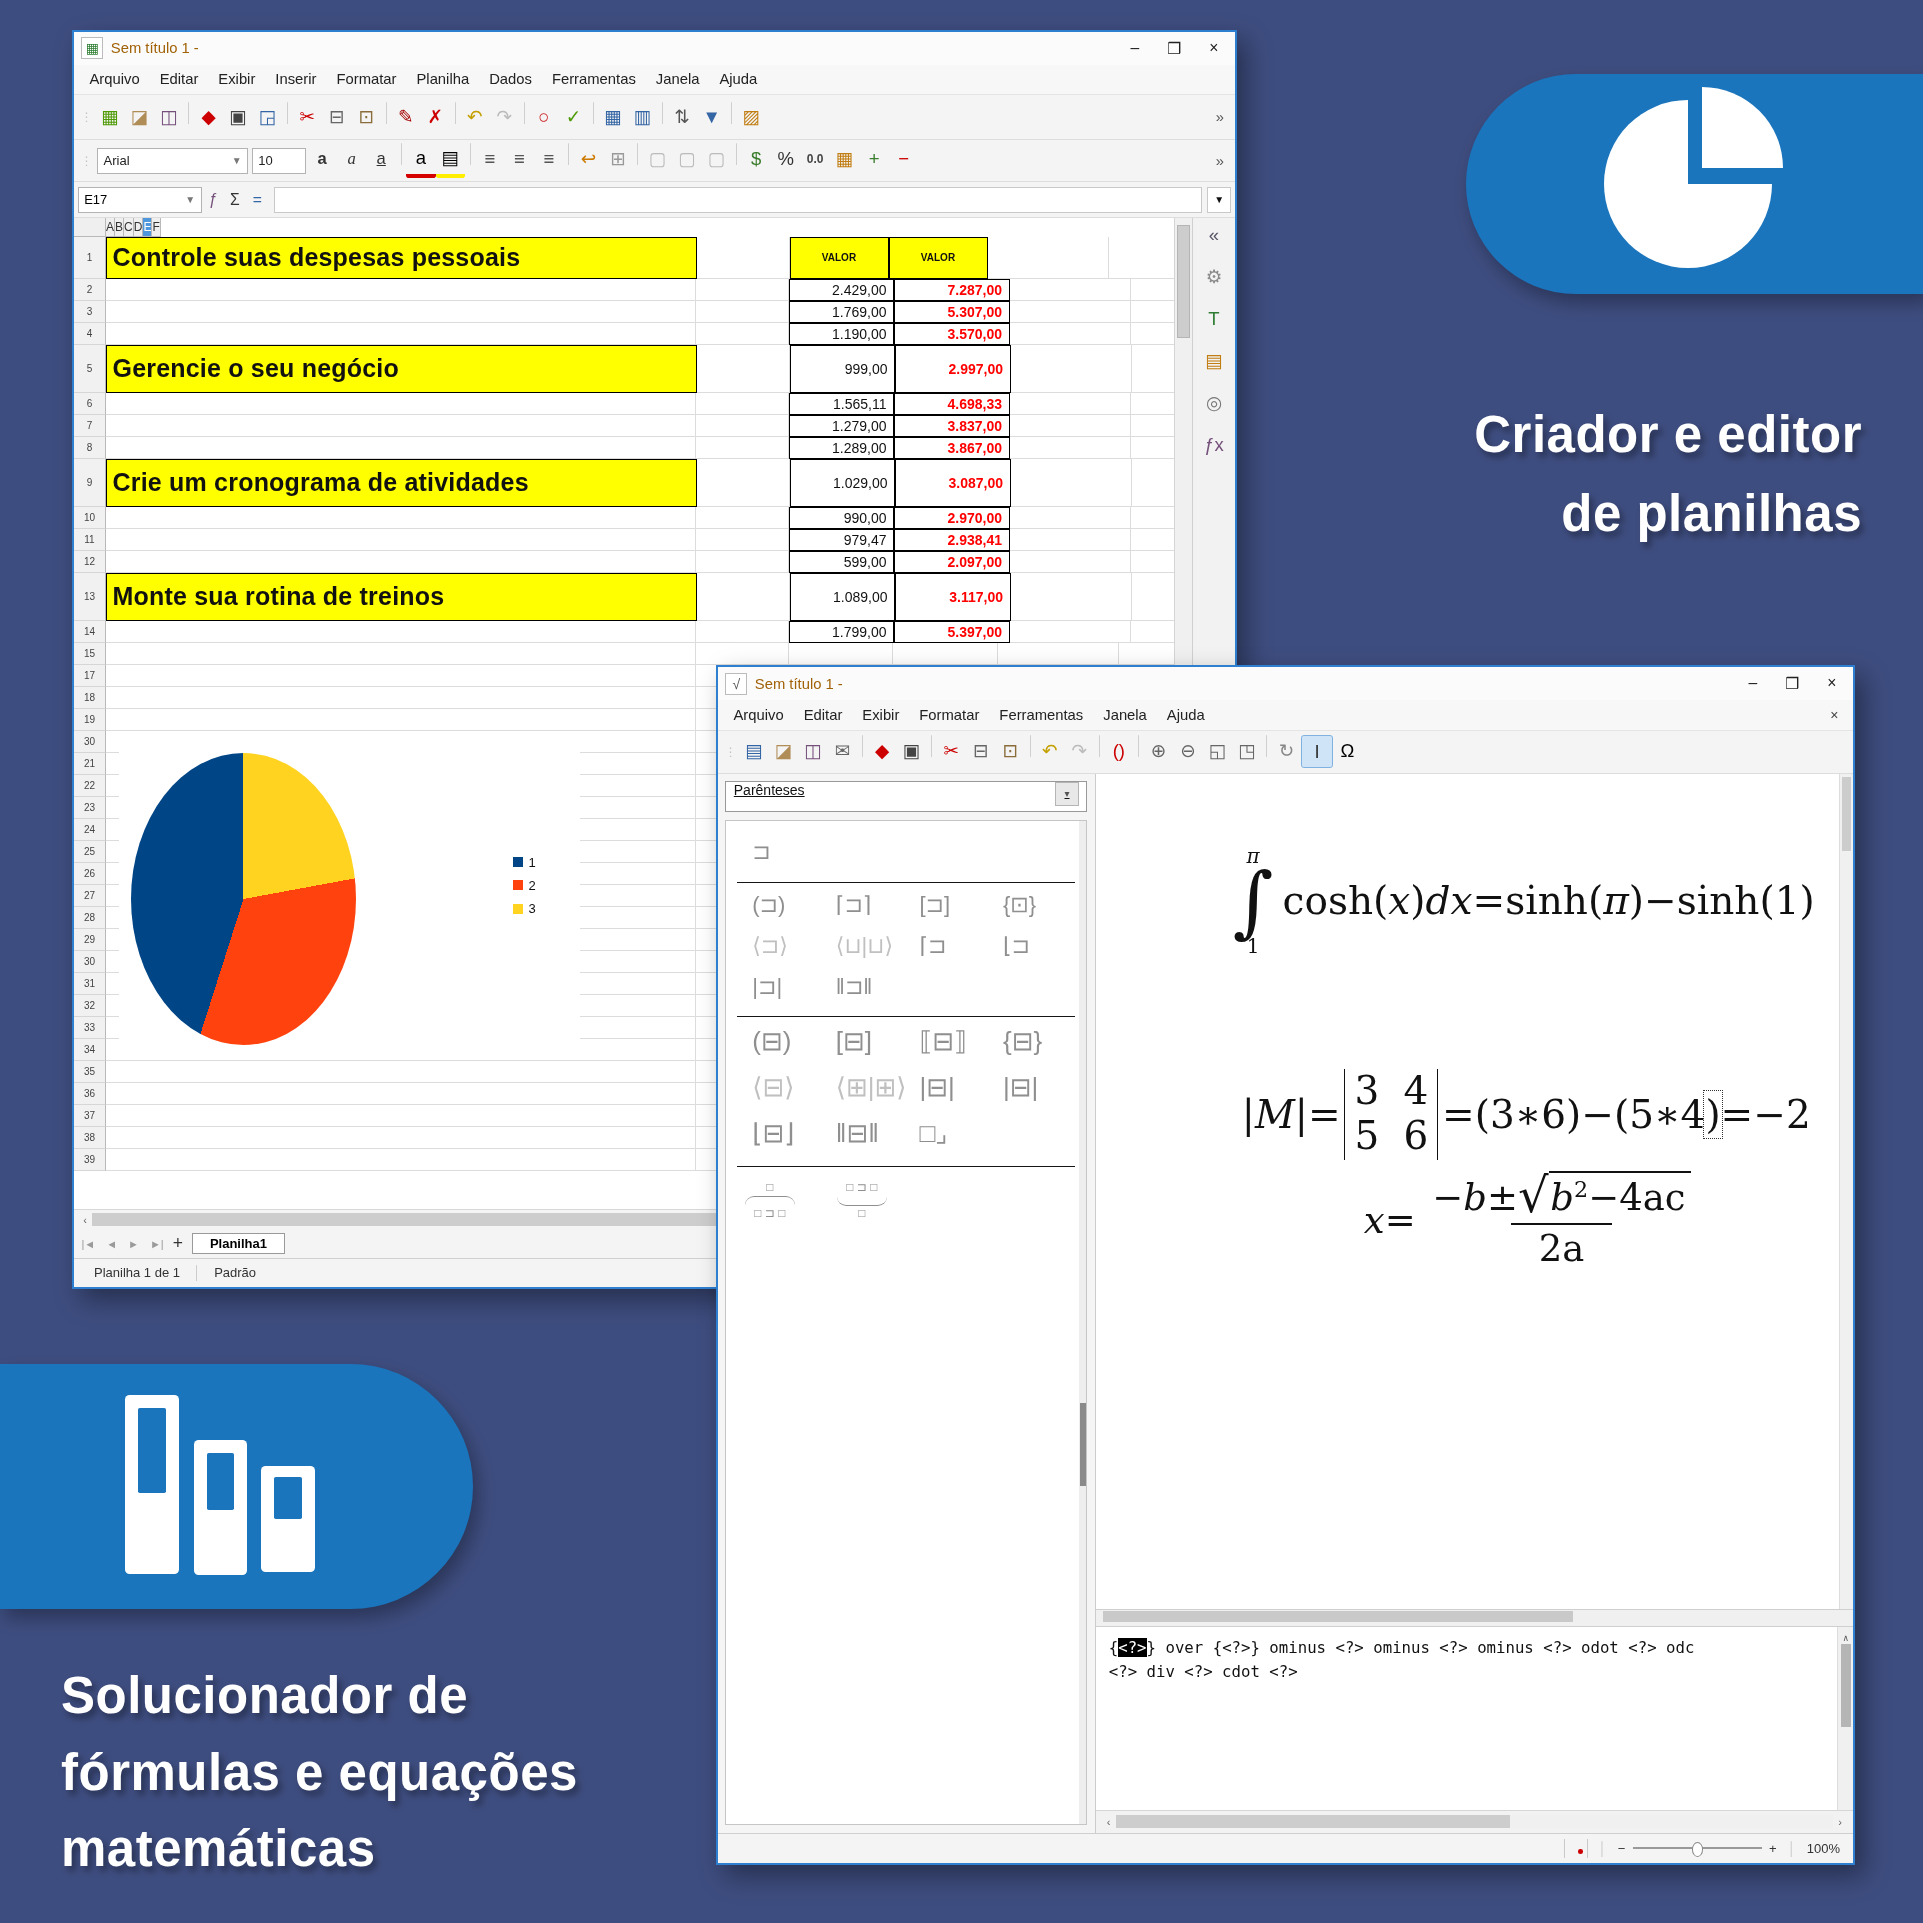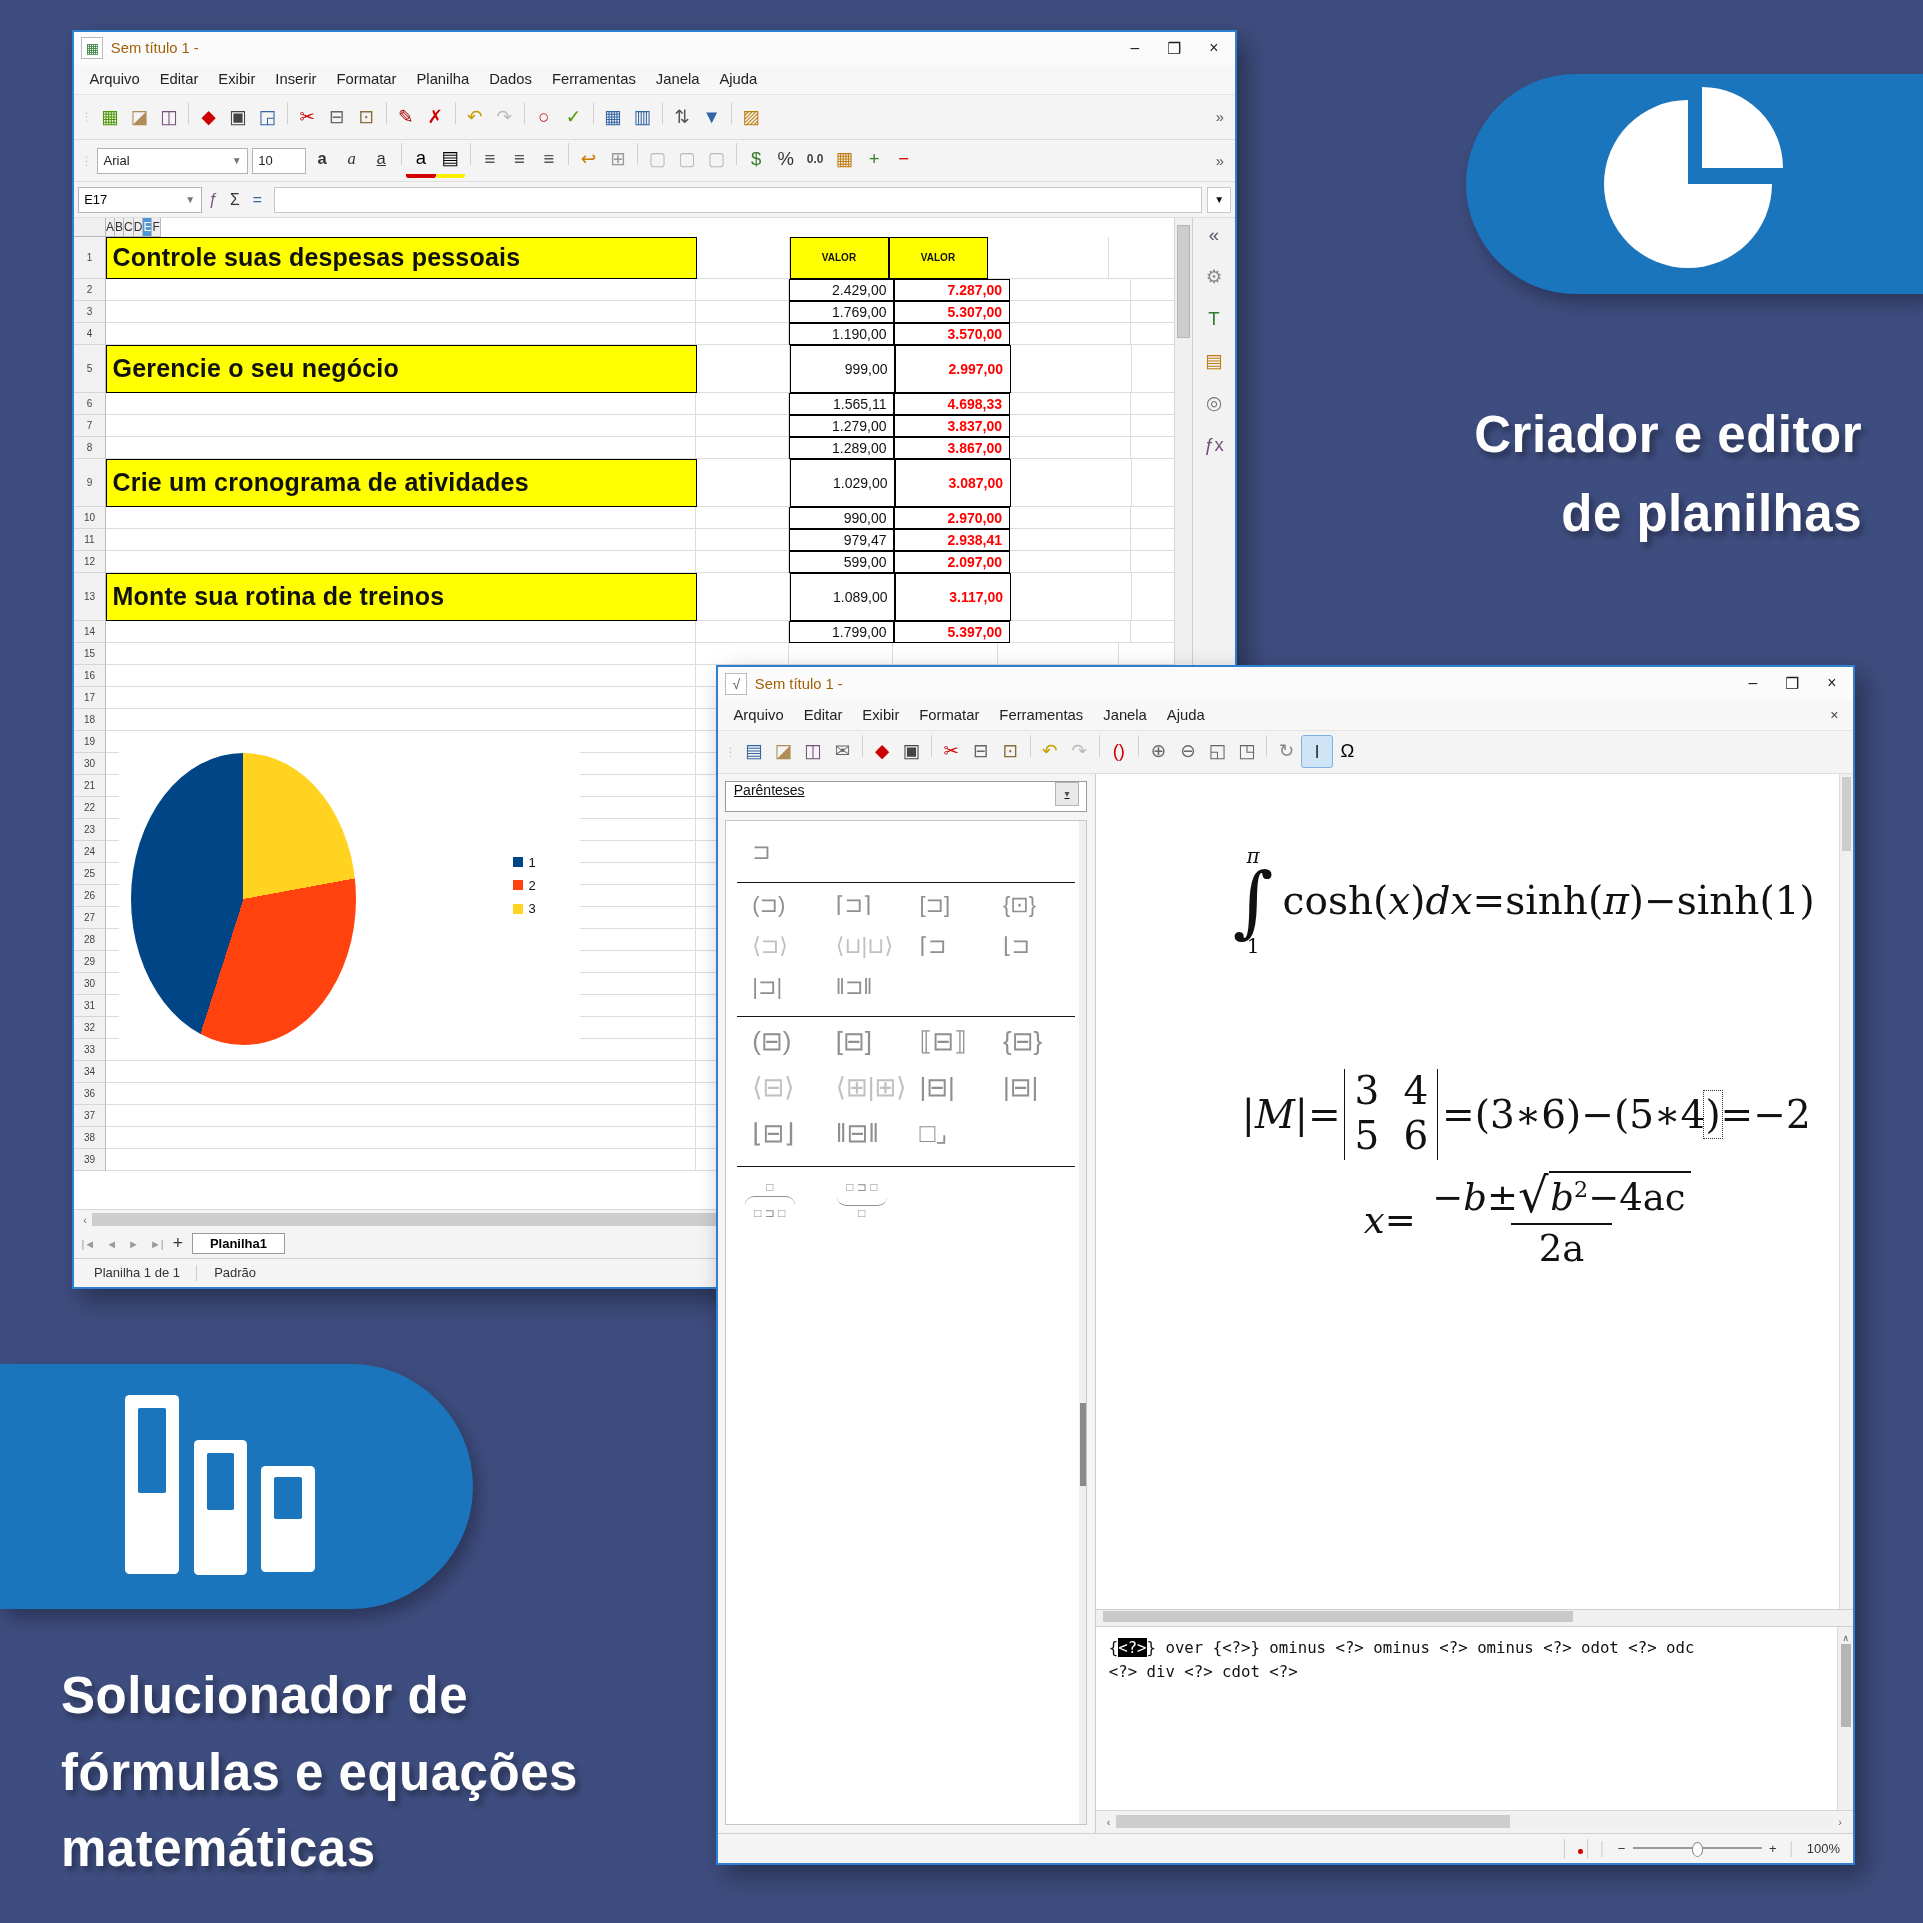--- a/index.html
+++ b/index.html
@@ -435,29 +435,20 @@
               </div>
               <div class="r">
                 <span class="rn">15</span>
                 <span class="cell cA"></span>
                 <span class="cell cB"></span>
                 <span class="cell cC"></span>
                 <span class="cell cD"></span>
                 <span class="cell cE"></span>
                 <span class="cell cF"></span>
               </div>
-              <div class="r">
-                <span class="rn">16</span>
-                <span class="cell cA"></span>
-                <span class="cell cB"></span>
-                <span class="cell cC"></span>
-                <span class="cell cD"></span>
-                <span class="cell cE"></span>
-                <span class="cell cF"></span>
-              </div>
               <div class="r sel">
                 <span class="rn">17</span>
                 <span class="cell cA"></span>
                 <span class="cell cB"></span>
                 <span class="cell cC"></span>
                 <span class="cell cD"></span>
                 <span class="cell cE"></span>
                 <span class="cell cF"></span>
               </div>
               <div class="r">
@@ -599,20 +590,29 @@
                 <span class="rn">33</span>
                 <span class="cell cA"></span>
                 <span class="cell cB"></span>
                 <span class="cell cC"></span>
                 <span class="cell cD"></span>
                 <span class="cell cE"></span>
                 <span class="cell cF"></span>
               </div>
               <div class="r">
                 <span class="rn">34</span>
+                <span class="cell cA"></span>
+                <span class="cell cB"></span>
+                <span class="cell cC"></span>
+                <span class="cell cD"></span>
+                <span class="cell cE"></span>
+                <span class="cell cF"></span>
+              </div>
+              <div class="r">
+                <span class="rn">35</span>
                 <span class="cell cA"></span>
                 <span class="cell cB"></span>
                 <span class="cell cC"></span>
                 <span class="cell cD"></span>
                 <span class="cell cE"></span>
                 <span class="cell cF"></span>
               </div>
               <div class="r">
                 <span class="rn">36</span>
                 <span class="cell cA"></span>

